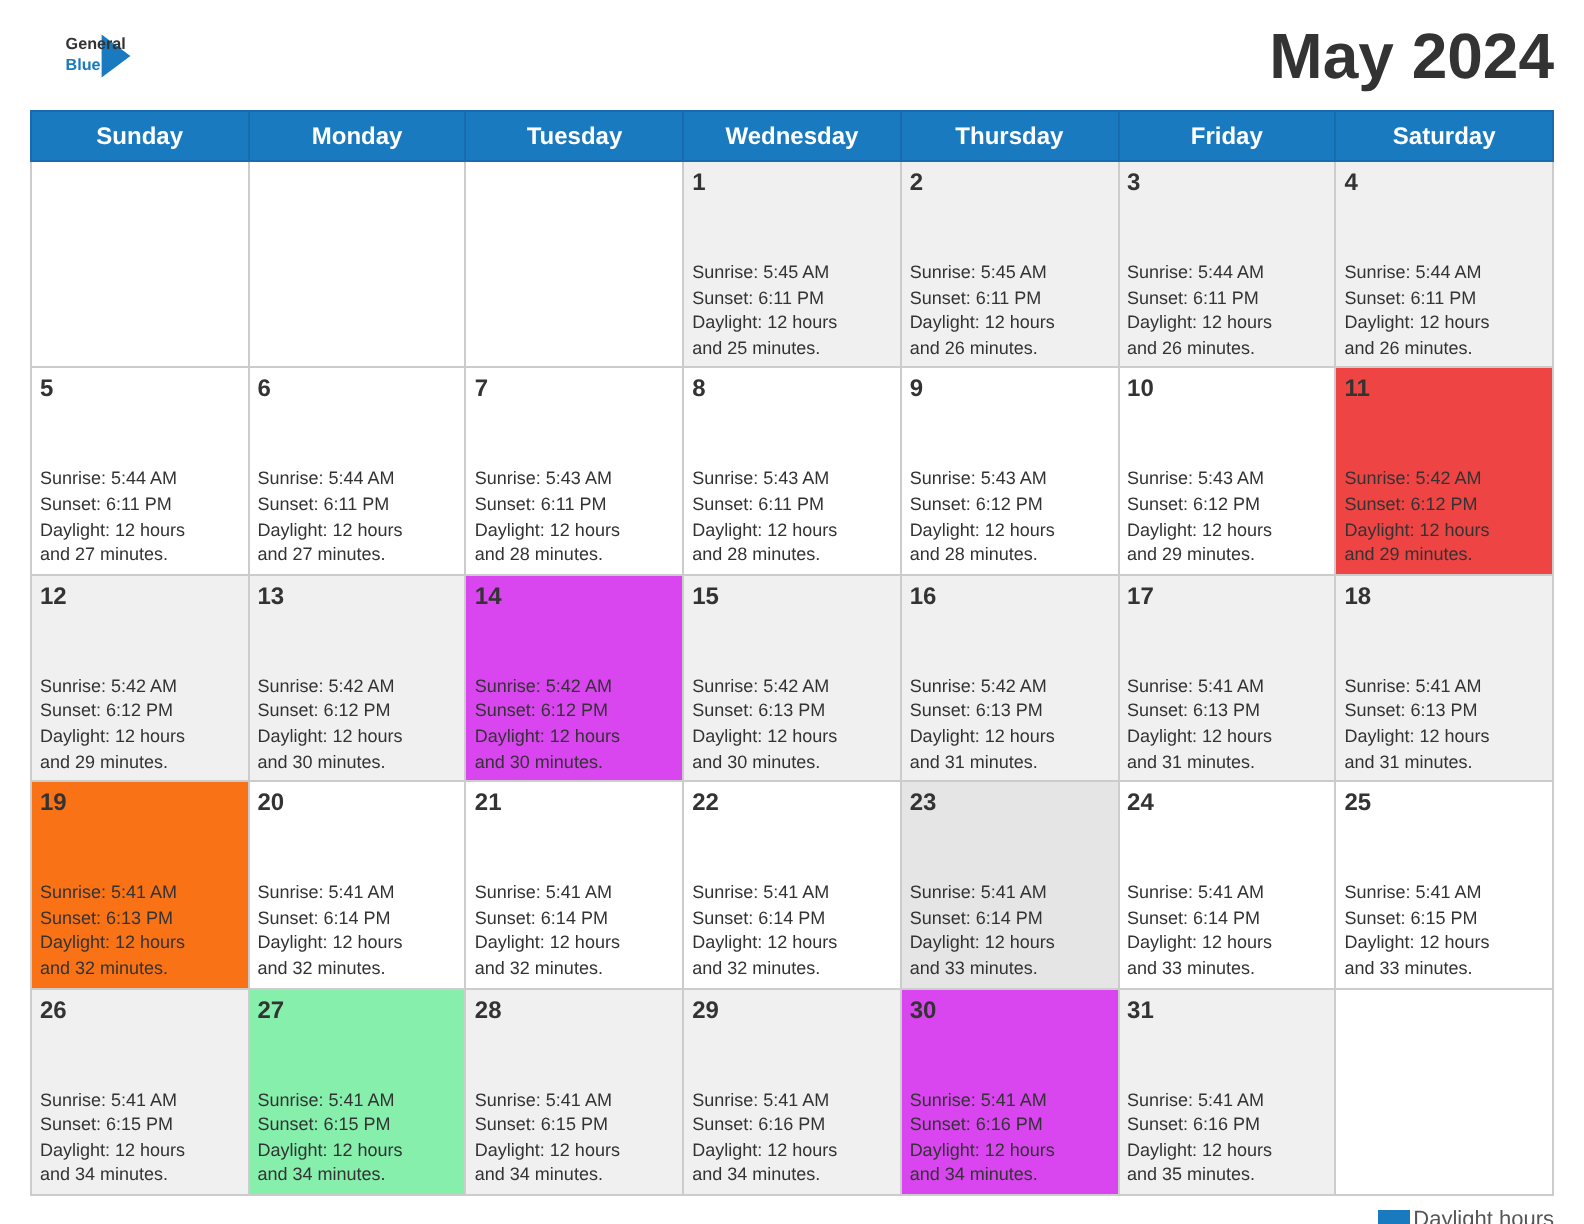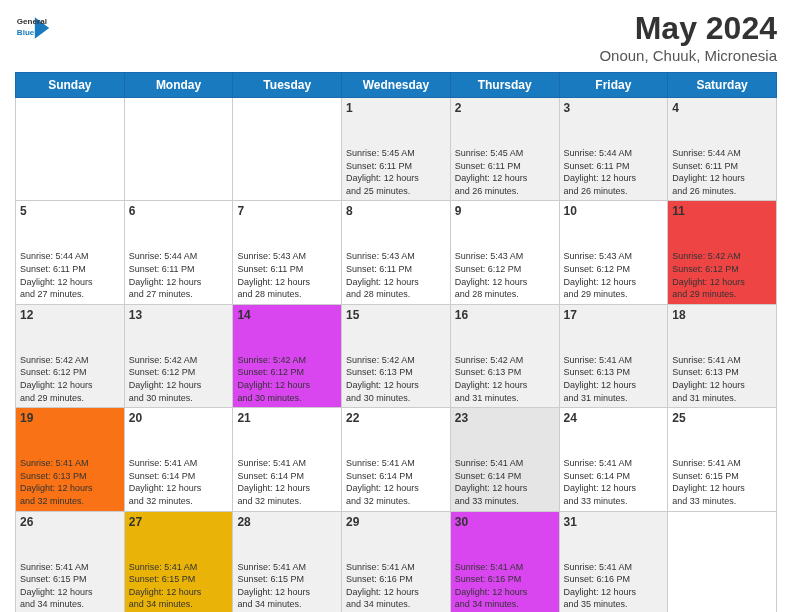--- a/index.html
+++ b/index.html
@@ -20,20 +20,21 @@
     .header {
       display: flex;
       justify-content: space-between;
       align-items: flex-start;
       margin-bottom: 8px;
     }
     .logo {
       display: flex;
       align-items: flex-start;
       gap: 4px;
+      margin-left: 16px;
     }
     .logo-icon {
       width: 36px;
       height: 36px;
     }
     .title-block {
       text-align: right;
     }
     .main-title {
       font-size: 32px;
@@ -114,21 +115,20 @@
     <div class="logo">
       <svg class="logo-icon" viewBox="0 0 40 40">
         <rect x="0" y="0" width="40" height="40" fill="white"></rect>
         <polygon points="22,8 38,20 22,32" fill="#1a7abf"></polygon>
         <text x="2" y="16" font-size="9" font-weight="bold" fill="#333" font-family="Arial">General</text>
         <text x="2" y="28" font-size="9" font-weight="bold" fill="#1a7abf" font-family="Arial">Blue</text>
       </svg>
     </div>
     <div class="title-block">
       <div class="main-title">May 2024</div>
-      <div class="subtitle">Onoun, Chuuk, Micronesia</div>
     </div>
   </div>
 
   <table class="calendar">
     <thead>
       <tr>
       <th>Sunday</th>
           <th>Monday</th>
           <th>Tuesday</th>
           <th>Wednesday</th>
@@ -325,21 +325,21 @@
           </td>
         </tr>
         <tr>
           <td style="background: rgb(240, 240, 240);">
             <span class="day-num">26</span>
             <div class="day-info" style="white-space: pre-line;">Sunrise: 5:41 AM
 Sunset: 6:15 PM
 Daylight: 12 hours
 and 34 minutes.</div>
           </td>
-          <td style="background: #eab308;">
+          <td style="background: #86efac;">
             <span class="day-num">27</span>
             <div class="day-info" style="white-space: pre-line;">Sunrise: 5:41 AM
 Sunset: 6:15 PM
 Daylight: 12 hours
 and 34 minutes.</div>
           </td>
           <td style="background: rgb(240, 240, 240);">
             <span class="day-num">28</span>
             <div class="day-info" style="white-space: pre-line;">Sunrise: 5:41 AM
 Sunset: 6:15 PM

